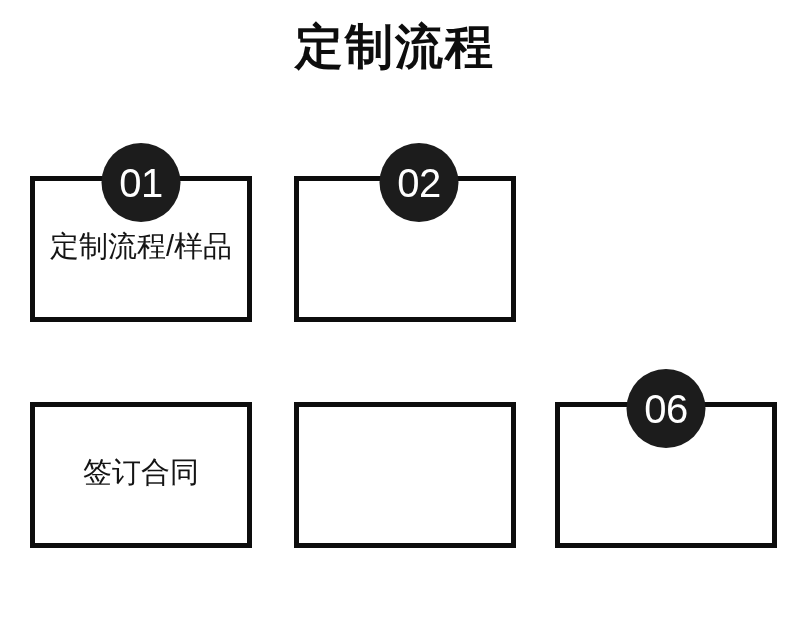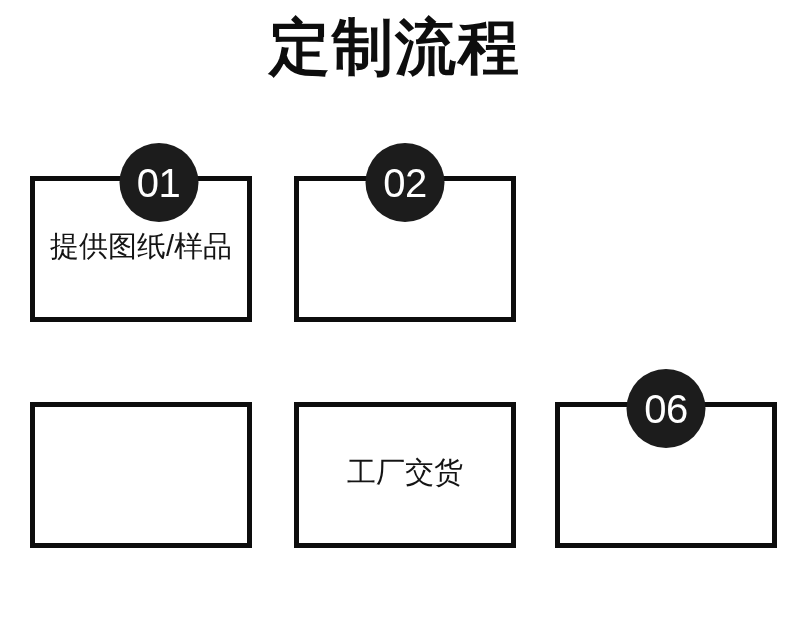--- a/index.html
+++ b/index.html
@@ -14,21 +14,21 @@
     overflow: hidden;
     position: relative;
   }
 
   #page-title {
     position: absolute;
     top: 14px;
     left: 0;
     width: 790px;
     text-align: center;
-    font-size: 61px;
+    font-size: 48px;
     line-height: 66px;
     font-weight: bold;
     color: #0d0d0d;
     letter-spacing: 2px;
   }
 
   #flow-grid {
     position: absolute;
     top: 143px;
     left: 0;
@@ -84,58 +84,58 @@
     width: 222px;
     text-align: center;
     font-size: 29px;
     line-height: 34px;
     color: #141414;
     z-index: 4;
     font-family: "Liberation Sans", "DejaVu Sans", sans-serif;
   }
 
   
-  .col-0 { left: 30px; padding-left: 35px; }
-  .col-1 { left: 294px; }
+  .col-0 { left: 30px; }
+  .col-1 { left: 294px; padding-left: 28px; }
   .col-2 { left: 555px; }
 
   
   .row-0 { top: 0px; }
   .row-1 { top: 226px; }
 </style>
 </head>
 <body>
 
 <div id="page-title">定制流程</div>
 
 <div id="flow-grid">
 
   <div class="flow-step row-0 col-0">
     <div class="step-box"></div>
     <div class="step-badge">
       <span class="step-number">01</span>
     </div>
-    <div class="step-label">提供图纸/样品</div>
+    <div class="step-label">定制流程/样品</div>
   </div>
 
   <div class="flow-step row-0 col-1">
     <div class="step-box"></div>
     <div class="step-badge">
       <span class="step-number">02</span>
     </div>
   </div>
 
 
   <div class="flow-step row-1 col-0">
     <div class="step-box"></div>
+    <div class="step-label">签订合同</div>
   </div>
 
   <div class="flow-step row-1 col-1">
     <div class="step-box"></div>
-    <div class="step-label">工厂交货</div>
   </div>
 
   <div class="flow-step row-1 col-2">
     <div class="step-box"></div>
     <div class="step-badge">
       <span class="step-number">06</span>
     </div>
   </div>
 
 </div>

